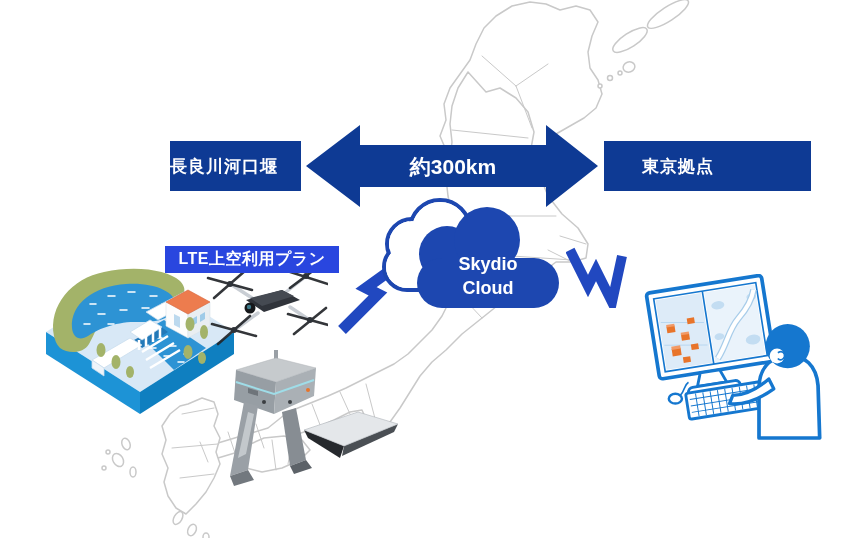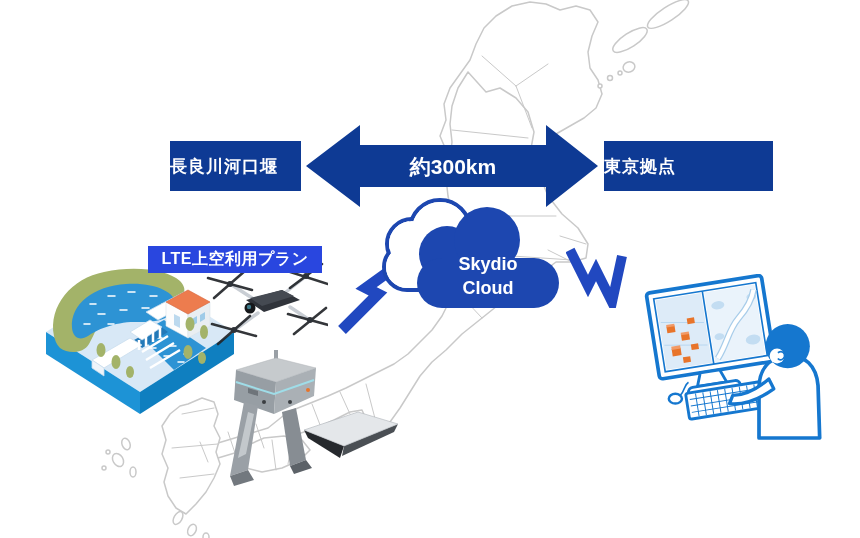--- a/index.html
+++ b/index.html
@@ -3,22 +3,22 @@
 <meta charset="utf-8">
 <style>
   html,body{margin:0;padding:0;background:#fff;}
   .stage{position:relative;width:860px;height:538px;background:#ffffff;overflow:hidden;
          font-family:"Liberation Sans","DejaVu Sans",sans-serif;}
   .abs{position:absolute;}
   .site-label{position:absolute;height:50px;background:#0e3a94;color:#fff;
 formatted      border-radius:10px;display:flex;align-items:center;justify-content:flex-start;
       font-weight:bold;font-size:17px;letter-spacing:1px;}
   .site-left{left:170px;top:141px;width:131px;}
-  .site-right{left:604px;top:141px;width:169px;}
-  .lte-banner{position:absolute;left:148px;top:246px;width:174px;height:27px;
+  .site-right{left:604px;top:141px;width:169px;padding-left:38px;}
+  .lte-banner{position:absolute;left:165px;top:246px;width:174px;height:27px;
       background:#2946df;color:#fff;font-weight:bold;font-size:16px;
       display:flex;align-items:center;justify-content:center;letter-spacing:0.5px;}
   svg{display:block;}
   .map-svg{left:0;top:0;}
   .arrow-svg{left:306px;top:123px;}
   .cloud-svg{left:372px;top:198px;}
   .bolt-left-svg{left:338px;top:258px;}
   .bolt-right-svg{left:566px;top:246px;}
   .dam-svg{left:38px;top:248px;}
   .drone-svg{left:202px;top:258px;}

